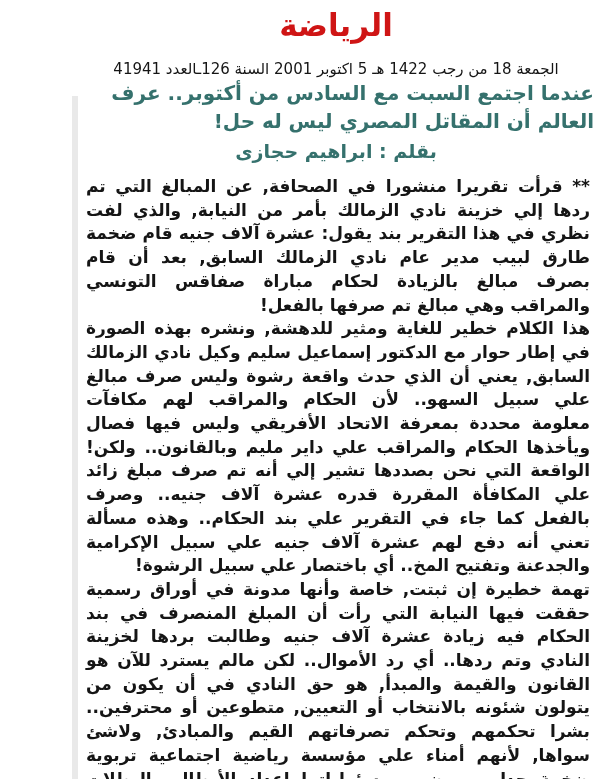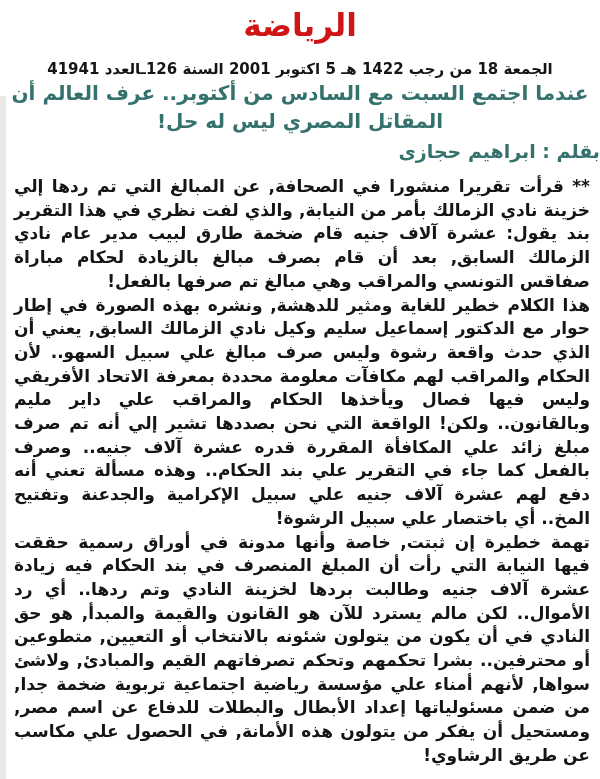--- a/index.html
+++ b/index.html
@@ -12,59 +12,58 @@
   *{margin:0;padding:0;box-sizing:border-box;}
   html,body{background:#fff;}
   body{
     width:600px;height:779px;
     font-family:"DejaVu Sans",sans-serif;
     background:var(--paper);
     overflow:hidden;
     position:relative;
   }
   .page{
-    width:600px;height:779px;
+    width:528px;height:779px;
     direction:rtl;
     position:relative;
     margin-left:40px;
   }
   .scan-edge-strip{
     position:absolute;left:0;top:96px;width:6px;height:683px;
     background:var(--scan-edge);
   }
   .section-title{
     color:var(--title-red);
     font-size:31px;font-weight:bold;
     text-align:center;
     padding-top:7px;
     letter-spacing:0;
   }
   .date-line{
     color:var(--body-ink);
-    font-size:15px;font-weight:bold;
+    font-size:15px;font-weight:normal;
     text-align:center;
     margin-top:17px;
   }
   .column-title{
     color:var(--title-red);
     font-size:18px;font-weight:bold;
     text-align:center;
     margin-top:29px;
   }
   .headline{
     color:var(--headline-teal);
     font-size:20px;font-weight:bold;
     line-height:28px;
-    text-align:center;
     padding:1px 6px 0 6px;
   }
   .byline{
     color:var(--headline-teal);
     font-size:19px;font-weight:bold;
-    text-align:right;
+    text-align:center;
     margin-top:5px;
   }
   .article{
     color:var(--body-ink);
     font-size:17px;font-weight:bold;
     line-height:23.7px;
     text-align:justify;
     text-align-last:right;
     padding:0 10px 0 14px;
     margin-top:13px;

